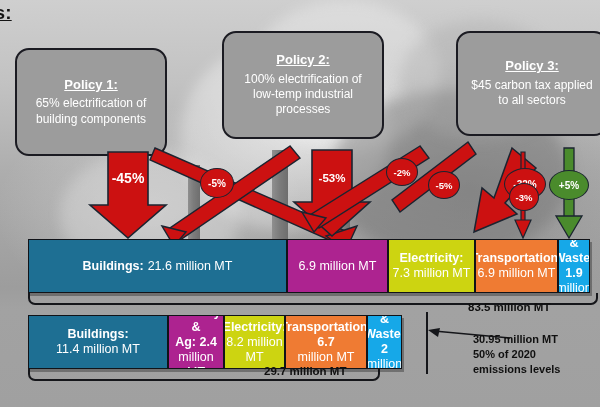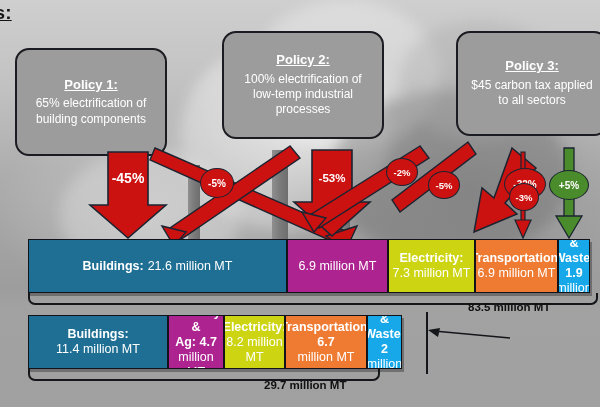--- a/index.html
+++ b/index.html
@@ -254,21 +254,21 @@
   <div class="total" style="left:468px;top:301px;">83.5 million MT</div>
 
   <div class="barrow" id="row-bot">
     <div class="seg" style="width:140px;background:#1e6f93;">
       <span class="l1">Buildings:</span>
       <span class="l2">11.4 million MT</span>
     </div>
 
     <div class="seg small" style="width:56px;background:#ad2390;">
       <span class="l1">Industry &amp;</span>
-      <span class="l1">Ag: 4.7</span>
+      <span class="l1">Ag: 2.4</span>
       <span class="l2">million MT</span>
     </div>
 
     <div class="seg small" style="width:61px;background:#cdd411;">
       <span class="l1">Electricity:</span>
       <span class="l2">8.2 million MT</span>
     </div>
 
     <div class="seg small" style="width:82px;background:#ef7b33;">
       <span class="l1">Transportation: 6.7</span>
@@ -276,21 +276,26 @@
     </div>
 
     <div class="seg tiny" style="width:35px;background:#16a8e8;">
       <span class="l1">Water &amp;</span>
       <span class="l1">Waste: 2</span>
       <span class="l2">million MT</span>
     </div>
   </div>
 
   <div class="bracket" style="left:28px;top:369px;width:348px;"></div>
-  <div class="total" style="left:264px;top:379px;">29.7 million MT</div>
+  <div class="total" style="left:264px;top:365px;">29.7 million MT</div>
 
   <div class="vline" style="left:426px;top:312px;height:62px;"></div>
   <svg style="position:absolute;left:426px;top:328px;width:86px;height:16px;">
     <line x1="84" y1="10" x2="8" y2="3" stroke="#15161a" stroke-width="1.6"></line>
     <path d="M2,2 L14,0 L12,9 Z" fill="#15161a"></path>
   </svg>
+  <div class="note" style="left:473px;top:332px;">
+    <div>30.95 million MT</div>
+    <div>50% of 2020</div>
+    <div>emissions levels</div>
+  </div>
 
 </div>
 
 </body></html>

